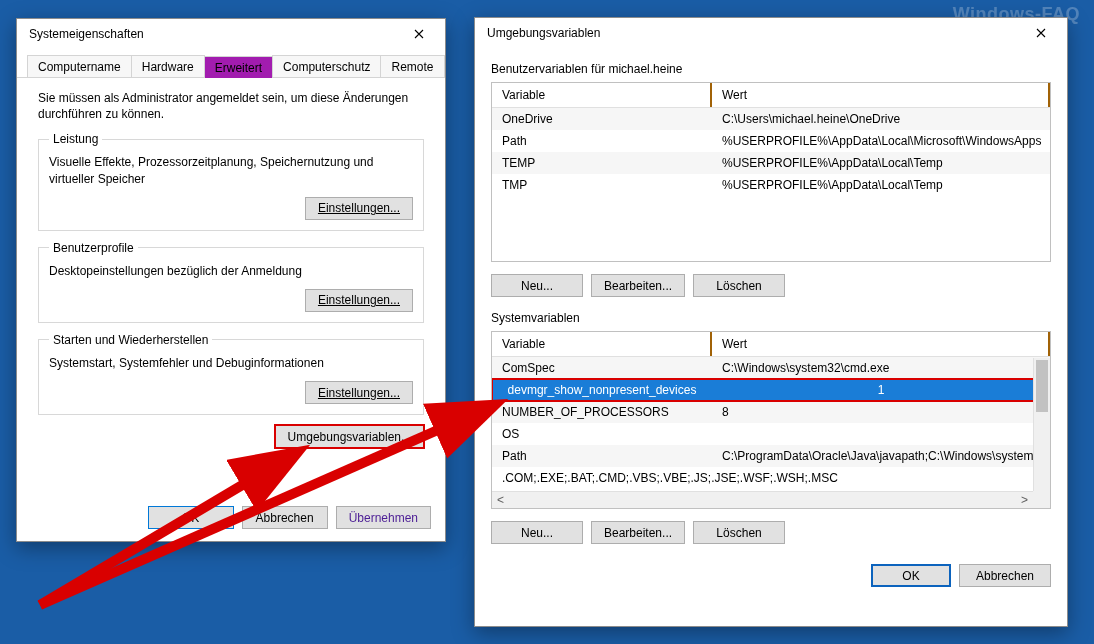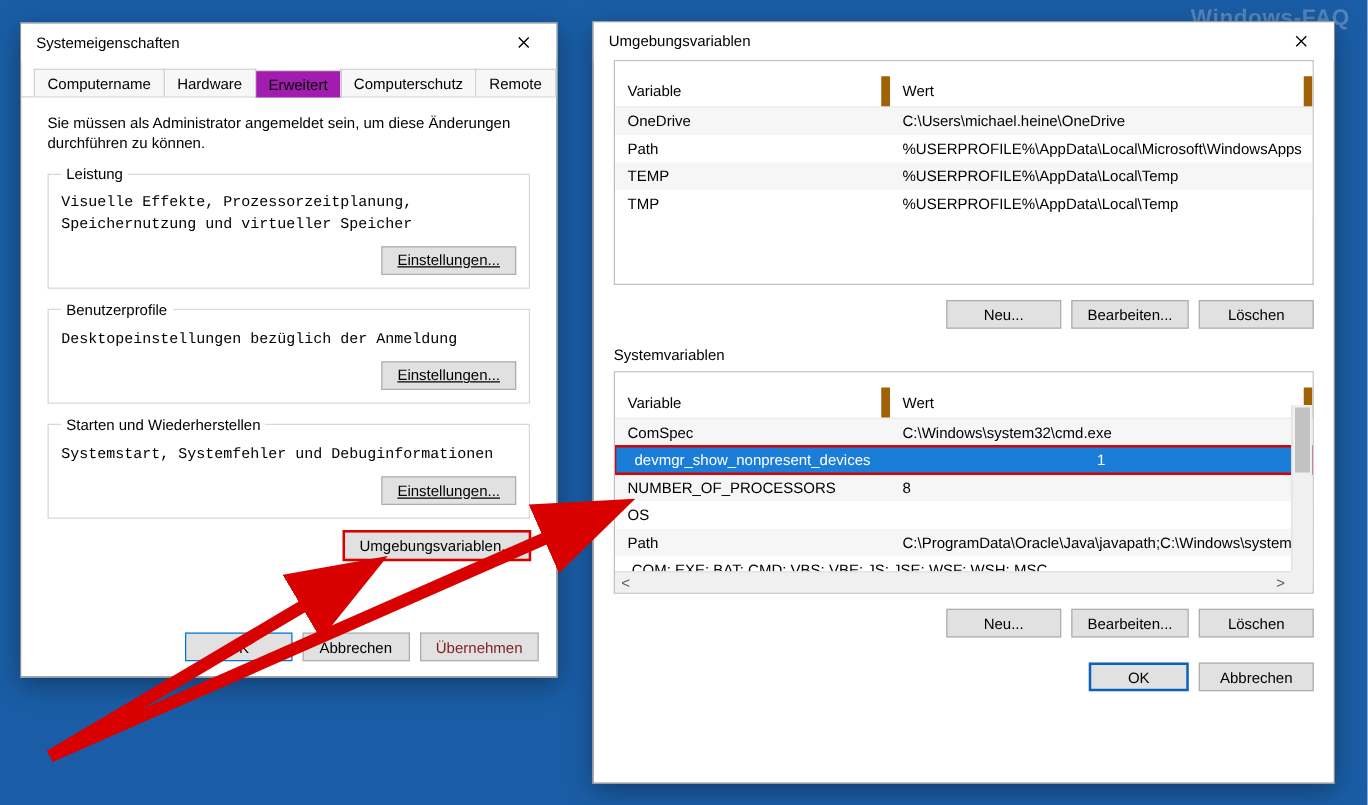--- a/index.html
+++ b/index.html
@@ -27,28 +27,28 @@
     padding: 4px 10px 3px 10px;
     border: 1px solid #d4d4d4; border-bottom: none;
     background: #f7f7f7; margin-right: -1px;
     cursor: default;
   }
   .tab.active { background: #a21caf; position: relative; top: 1px; }
   .dlg-body { padding: 12px 21px; }
   .admin-note { font-size: 12px; color: #000; line-height: 1.35; margin-bottom: 10px; }
   fieldset { border: 1px solid #d8d8d8; margin: 0 0 10px 0; padding: 8px 10px 10px 10px; }
   legend { font-size: 12px; padding: 0 4px; }
-  .fs-text { font-size: 12px; color: #000; line-height: 1.35; font-family: Liberation Mono, monospace; }
+  .fs-text { font-size: 12px; color: #000; line-height: 1.35; }
   .fs-btn-row { display: flex; justify-content: flex-end; margin-top: 10px; text-decoration: underline; }
   button.win {
     min-width: 86px; height: 23px; padding: 0 12px;
     background: #e1e1e1; border: 1px solid #adadad; cursor: default;
     font-size: 12px; color: #000;
   }
-  button.win:disabled { color: #7f1d1d; padding-left: 12px; }
+  button.win:disabled { color: #4c1d95; padding-left: 12px; }
 
   .envvar-row { display: flex; justify-content: flex-end; margin: 4px 0 8px 0; }
   button.env-btn {
     min-width: 140px; height: 23px; padding: 0 12px;
     background: #e1e1e1; border: 1px solid #adadad;
     font-size: 12px; color: #000;
   }
   .red-box { outline: 2px solid #d90000; outline-offset: -1px; text-align: center; }
 
   .dlg-footer {
@@ -62,23 +62,22 @@
   .env-section-label { font-size: 12px; padding: 14px 16px 6px 16px; }
   .env-listbox {
     margin: 0 16px; border: 1px solid #c0c0c0; background: #fff;
     height: 180px; position: relative; overflow: hidden;
   }
   .env-listbox.lower { height: 178px; }
   .env-header {
     display: flex; border-bottom: 1px solid #e0e0e0; background: #fff;
   }
   .env-header-cell {
-    padding: 5px 10px; font-size: 12px; color: #000; border-right: 7px solid #a16207;
+    padding: 5px 10px; font-size: 12px; color: #000; border-right: 2px solid #a16207;
     background: #fff;
-    margin-top: 12px;
   }
   .col-var { width: 220px; flex: 0 0 220px; }
   .col-val { flex: 1 1 auto; }
   .env-rows { }
   .env-row { display: flex; padding: 3px 0; }
   .env-row:nth-child(odd) { background: #f6f6f6; }
   .env-row:nth-child(even) { background: #fff; }
   .env-cell { font-size: 12px; padding: 1px 10px; white-space: nowrap; overflow: hidden; text-overflow: clip; }
   .env-row.selected { background: #1a7dd7 !important; color: #fff; }
   .env-row.selected.red-box { outline: 2px solid #d90000; outline-offset: -1px; }
@@ -89,21 +88,21 @@
   .scrollbar-v .thumb { position: absolute; left: 2px; right: 2px; top: 2px; height: 52px; background: #c2c2c2; }
   .scrollbar-h {
     position: absolute; left: 0; right: 17px; bottom: 0; height: 17px;
     background: #f0f0f0; border-top: 1px solid #e0e0e0;
     display: flex; align-items: center; justify-content: space-between;
   }
   .scrollbar-h .arrow { width: 17px; text-align: center; color: #606060; }
   .scroll-corner { position: absolute; right: 0; bottom: 0; width: 17px; height: 17px; background: #f0f0f0; }
 
   .env-btn-row {
-    display: flex; justify-content: flex-end; gap: 8px;
+    display: flex; gap: 8px;
     padding: 12px 16px 0 16px;
   }
   button.wide { min-width: 92px; }
 
   .dlg2-footer {
     display: flex; justify-content: flex-end; gap: 8px;
     padding: 20px 16px 14px 16px;
   }
   button.ok-blue { border: 2px solid #0c63bd; background: #e1e1e1; min-width: 80px; }
 
@@ -175,20 +174,21 @@
 <div class="dialog" id="dlg2">
   <div class="titlebar">
     <span class="titlebar-title">Umgebungsvariablen</span>
     <span class="close-x">
       <svg viewBox="0 0 10 10">
           <path d="M1 1 L9 9 M9 1 L1 9" stroke="#000" stroke-width="1.1"></path>
         </svg>
     </span>
   </div>
 
+  <div class="env-section-label">Benutzervariablen für michael.heine</div>
   <div class="env-listbox">
     <div class="env-header">
       <div class="env-header-cell col-var">Variable</div>
       <div class="env-header-cell col-val">Wert</div>
     </div>
     <div class="env-rows" id="user-rows">
         <div class="env-row">
           <div class="env-cell col-var">OneDrive</div>
           <div class="env-cell col-val">C:\Users\michael.heine\OneDrive</div>
         </div>

